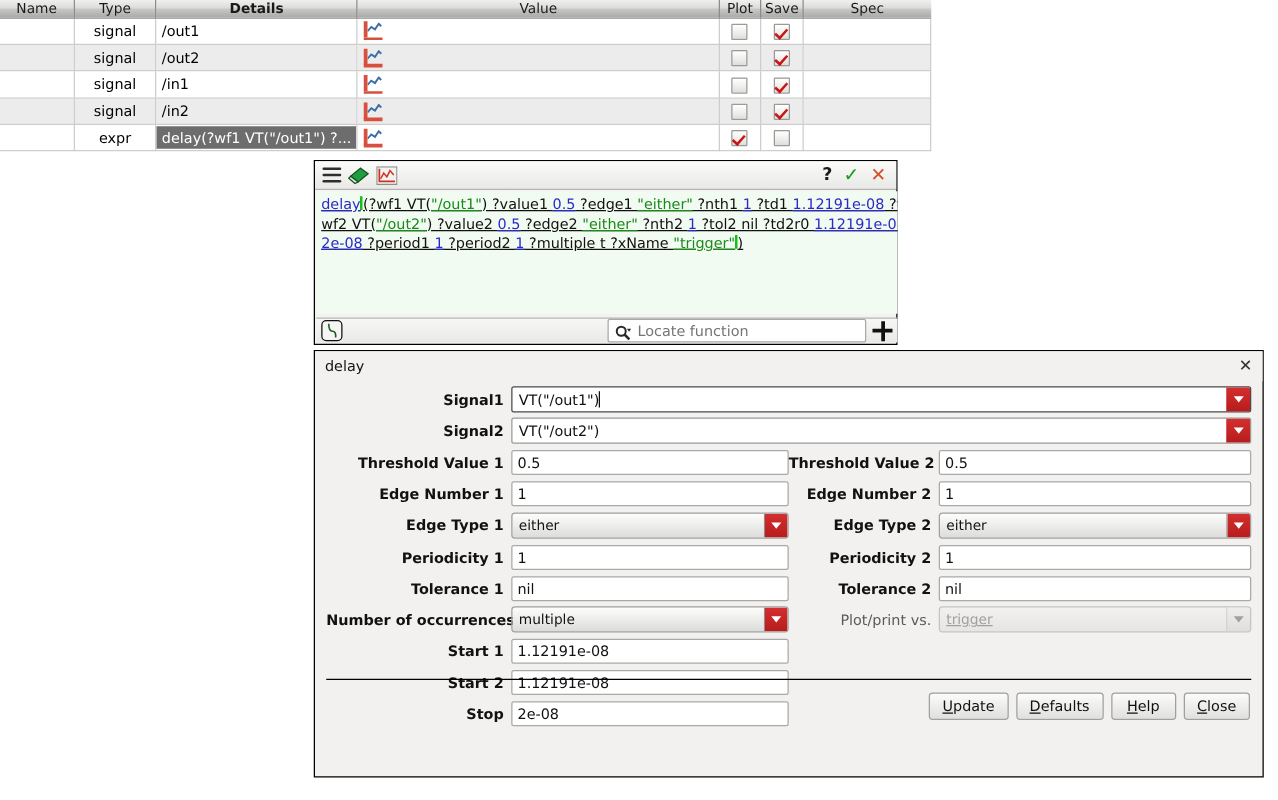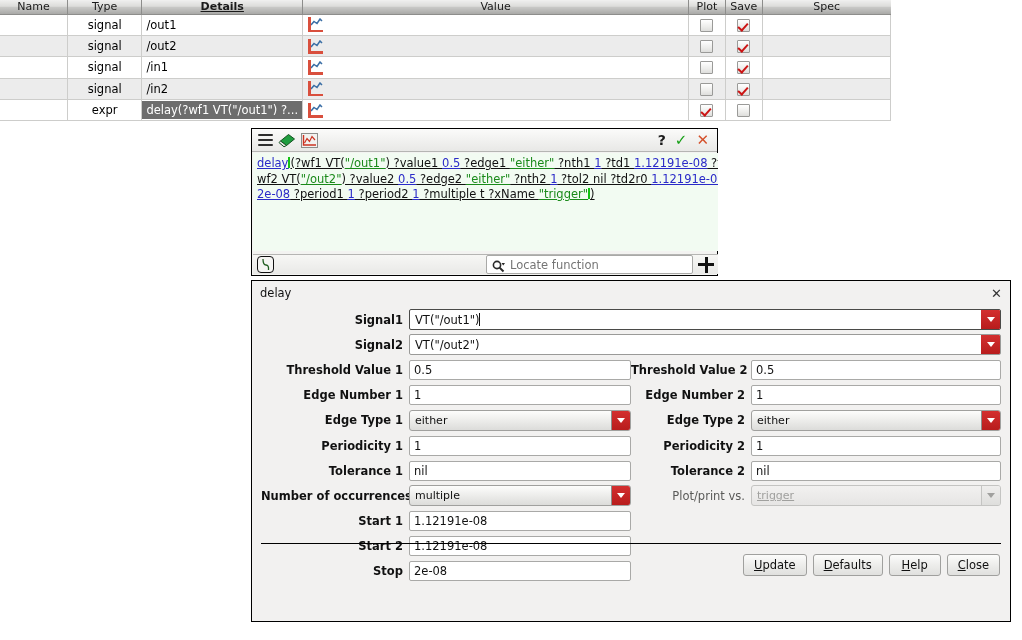--- a/index.html
+++ b/index.html
@@ -8,39 +8,39 @@
     width: 1022px; height: 640px;
     background: #ffffff;
     font-family: "DejaVu Sans", "Liberation Sans", sans-serif;
     overflow: hidden;
   }
   #root { position: relative; width: 1022px; height: 640px; }
 
   
   .outputs-table {
     position: absolute; left: 0; top: 0;
-    width: 891px;
+    width: 745px;
     border-collapse: collapse;
     font-size: 11.5px;
     color: #000;
     background: #fff;
   }
   .outputs-table th {
     height: 14px;
     padding: 0 2px;
     font-weight: normal;
     font-size: 11px;
     text-align: center;
     background: linear-gradient(to bottom, #f0f0ef 0%, #dcdcda 45%, #c8c8c6 52%, #a9a9a7 100%);
     border-right: 1px solid #8d8d8b;
     border-bottom: 1px solid #8d8d8b;
     color: #1a1a1a;
     white-space: nowrap;
   }
-  .outputs-table th.sorted { font-weight: bold; text-decoration: underline; }
+  .outputs-table th.sorted { font-weight: bold; }
   .outputs-table th:last-child { border-right: none; }
   .outputs-table td {
     height: 21.4px;
     padding: 0 4px;
     border-right: 1px solid #cdcdcb;
     border-bottom: 1px solid #cdcdcb;
     vertical-align: middle;
     white-space: nowrap;
     overflow: hidden;
   }

